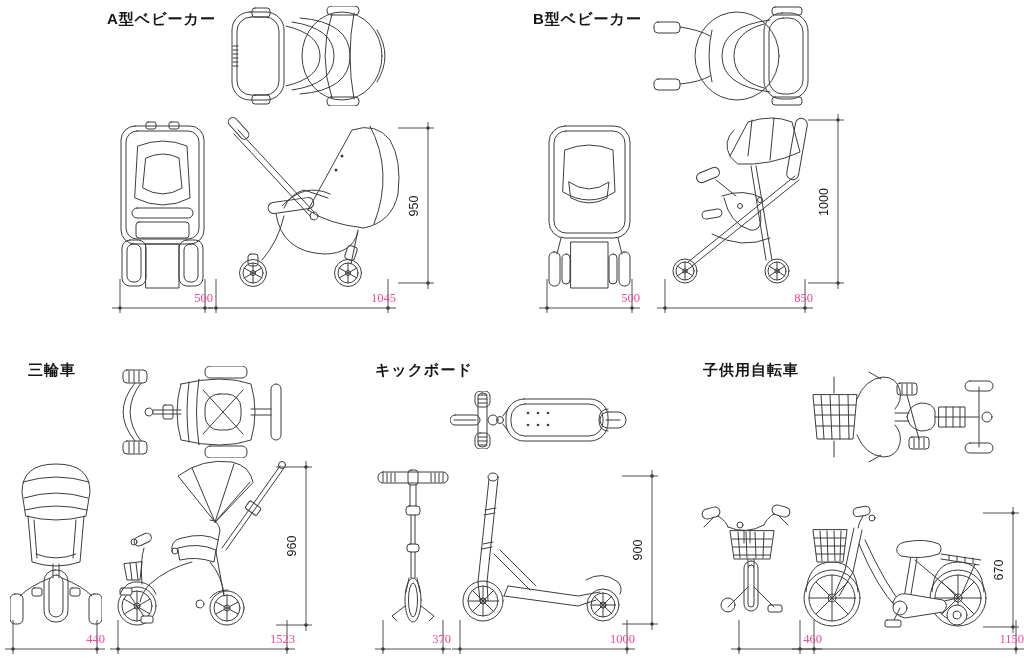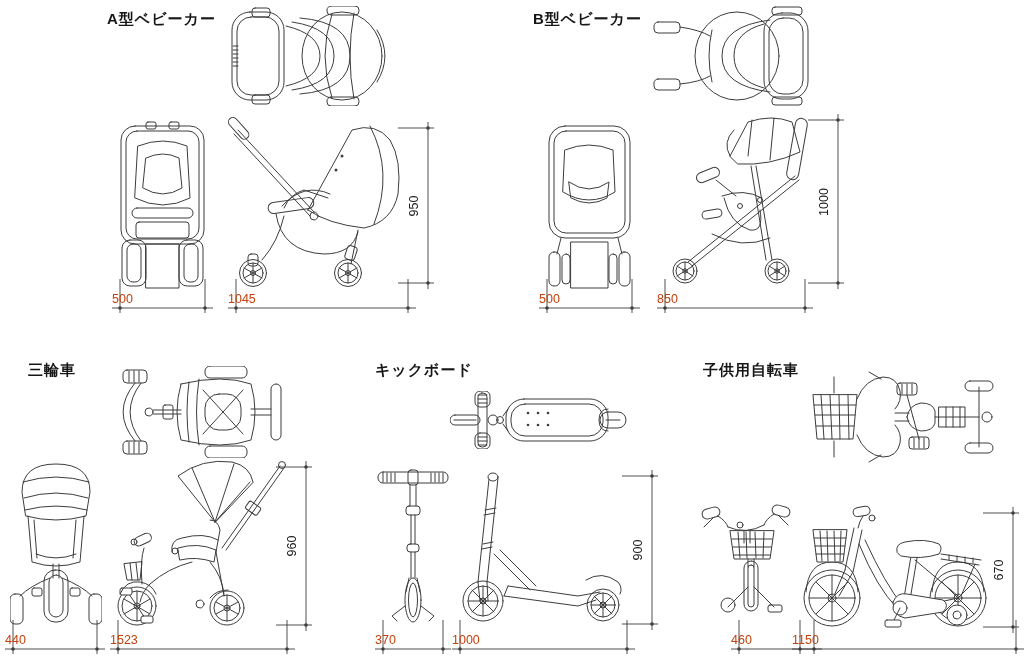--- a/index.html
+++ b/index.html
@@ -6,22 +6,22 @@
   .sheet{position:relative;width:1024px;height:665px;background:#fff;overflow:hidden;
          font-family:"Liberation Sans",sans-serif;}
   .title{position:absolute;font-size:15px;font-weight:600;color:#161616;letter-spacing:1px;white-space:nowrap;}
   .view{position:absolute;}
   .view *{fill:none;stroke:#3d3d3d;stroke-width:1;stroke-linecap:round;stroke-linejoin:round;}
   .view .wf{fill:#ffffff;}
   .view .dotf{fill:#3d3d3d;stroke:none;}
   .dimh,.dimv{position:absolute;}
   .dimh svg line,.dimv svg line{stroke:#3d3d3d;stroke-width:0.9;}
   .dimh svg .dot,.dimv svg .dot{fill:#3d3d3d;stroke:none;}
-  .dlab{position:absolute;left:0;right:0;bottom:11px;text-align:left;
-        font-size:12.5px;color:#c2410c;white-space:nowrap;}
+  .dlab{position:absolute;left:0;right:0;bottom:11px;text-align:right;
+        font-size:12.5px;color:#ec4899;white-space:nowrap;font-family:Liberation Serif, serif;}
   .dlabv{position:absolute;left:-6px;top:50%;width:44px;text-align:center;
          transform:translateY(-50%) rotate(-90deg);
          font-size:12.5px;color:#161616;white-space:nowrap;}
 </style>
 </head>
 <body>
 
 <div class="sheet">
 
   <div class="title" style="left:107px;top:10px">A型ベビーカー</div>
@@ -488,21 +488,21 @@
   <div class="dimh" style="left:112px;top:279px;width:101px;height:38px">
     <svg width="101" height="38">
         <line x1="8" y1="0" x2="8" y2="34"></line>
         <line x1="93" y1="0" x2="93" y2="34"></line>
         <line x1="0" y1="29" x2="101" y2="29"></line>
         <circle class="dot" cx="8" cy="29" r="1.8"></circle>
         <circle class="dot" cx="93" cy="29" r="1.8"></circle>
       </svg>
     <span class="dlab">500</span>
   </div>
-  <div class="dimh" style="left:228px;top:279px;width:188px;height:38px">
+  <div class="dimh" style="left:208px;top:279px;width:188px;height:38px">
     <svg width="188" height="38">
         <line x1="8" y1="0" x2="8" y2="34"></line>
         <line x1="180" y1="0" x2="180" y2="34"></line>
         <line x1="0" y1="29" x2="188" y2="29"></line>
         <circle class="dot" cx="8" cy="29" r="1.8"></circle>
         <circle class="dot" cx="180" cy="29" r="1.8"></circle>
       </svg>
     <span class="dlab">1045</span>
   </div>
   <div class="dimh" style="left:539px;top:279px;width:101px;height:38px">

